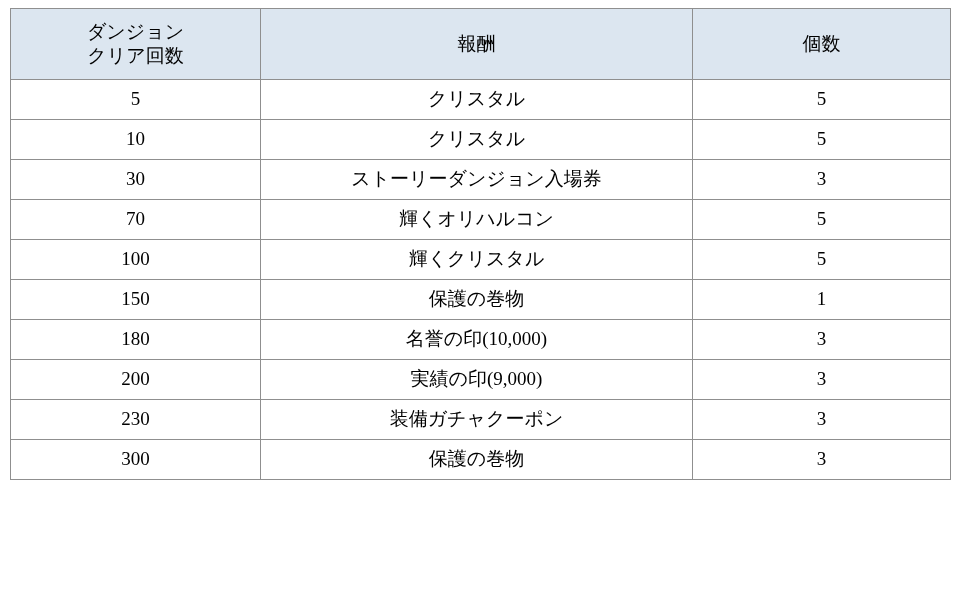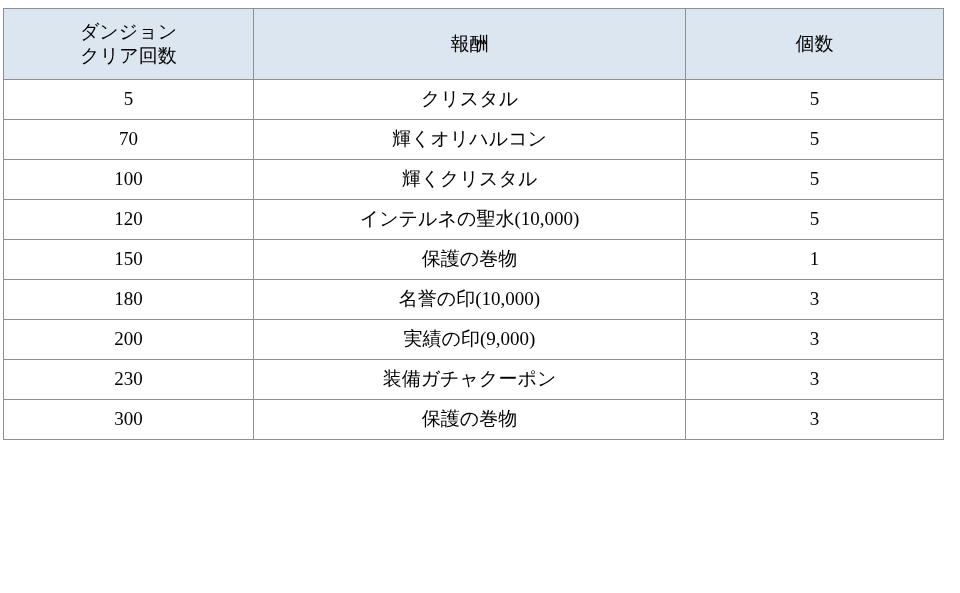--- a/index.html
+++ b/index.html
@@ -11,21 +11,21 @@
     width: 960px;
     height: 593px;
     font-family: "Liberation Serif", "DejaVu Serif", serif;
     color: #000000;
   }
   .page {
     position: relative;
     width: 960px;
     height: 472px;
     box-sizing: border-box;
-    padding: 8px 10px 10px 3px;
+    padding: 8px 10px 10px 10px;
   }
   table.reward-table {
     border-collapse: collapse;
     table-layout: fixed;
     width: 940px;
     margin: 0;
   }
   table.reward-table col.c0 { width: 250px; }
   table.reward-table col.c1 { width: 432px; }
   table.reward-table col.c2 { width: 258px; }
@@ -84,32 +84,37 @@
         </th>
       </tr>
     </thead>
     <tbody>
       <tr>
         <td class="clears-cell">5</td>
         <td class="reward-cell">クリスタル</td>
         <td class="count-cell">5</td>
       </tr>
       <tr>
+        <td class="clears-cell">10</td>
+        <td class="reward-cell">クリスタル</td>
+        <td class="count-cell">5</td>
+      </tr>
+      <tr>
+        <td class="clears-cell">30</td>
+        <td class="reward-cell">ストーリーダンジョン入場券</td>
+        <td class="count-cell">3</td>
+      </tr>
+      <tr>
         <td class="clears-cell">70</td>
         <td class="reward-cell">輝くオリハルコン</td>
         <td class="count-cell">5</td>
       </tr>
       <tr>
         <td class="clears-cell">100</td>
         <td class="reward-cell">輝くクリスタル</td>
-        <td class="count-cell">5</td>
-      </tr>
-      <tr>
-        <td class="clears-cell">120</td>
-        <td class="reward-cell">インテルネの聖水(10,000)</td>
         <td class="count-cell">5</td>
       </tr>
       <tr>
         <td class="clears-cell">150</td>
         <td class="reward-cell">保護の巻物</td>
         <td class="count-cell">1</td>
       </tr>
       <tr>
         <td class="clears-cell">180</td>
         <td class="reward-cell">名誉の印(10,000)</td>

